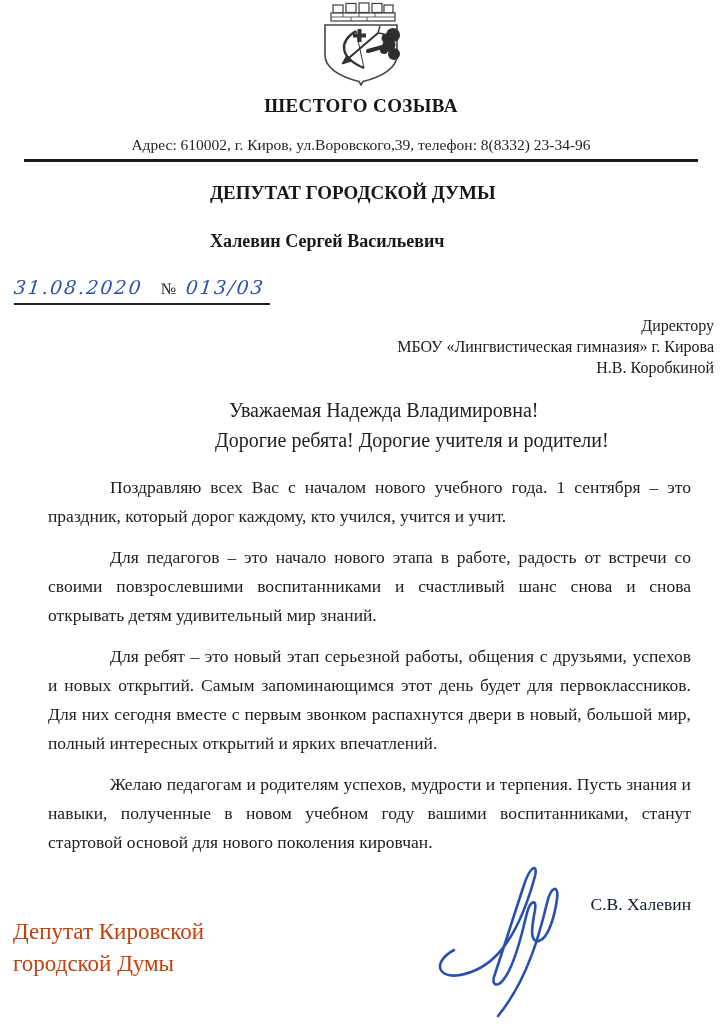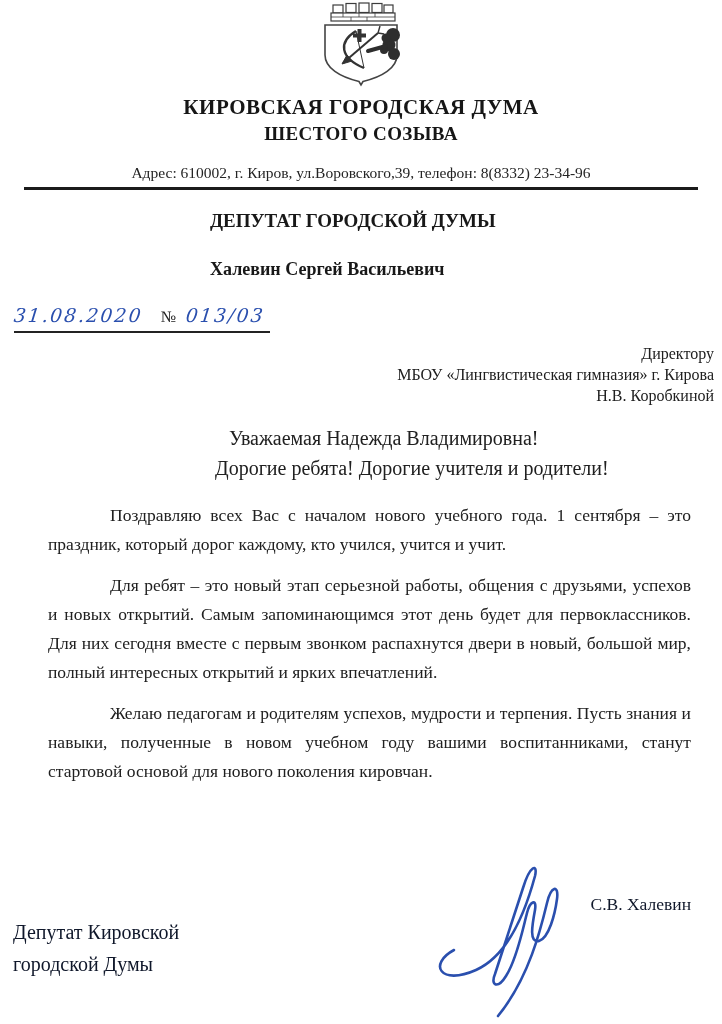--- a/index.html
+++ b/index.html
@@ -53,21 +53,21 @@
   .salutation .first{padding-left:14px;}
   
   .body{margin:18px 31px 0 48px;}
   .body p{
     font-size:17.5px;line-height:29px;margin:0 0 12px 0;
     text-align:justify;text-indent:62px;color:#202020;
   }
   
   .footer-left{
     position:absolute;left:13px;top:916px;
-    font-size:20px;line-height:32px;color:#0f172a;
+    font-size:23px;line-height:32px;color:#c2410c;
   }
   .footer-name{
     position:absolute;right:31px;top:894px;
     font-size:17.5px;color:#0f172a;
   }
   .signature{position:absolute;left:432px;top:858px;}
 </style>
 </head>
 <body>
 
@@ -110,21 +110,20 @@
 
       <g stroke="#333333" stroke-width="2">
         <line x1="60" y1="31" x2="25" y2="61"></line>
         <path d="M29,53 L24,62 L34,59 Z" fill="#333333" stroke-width="1"></path>
         <line x1="60" y1="31" x2="62" y2="24" stroke-width="1.4"></line>
         <line x1="60" y1="31" x2="66" y2="32" stroke-width="1.4"></line>
       </g>
     </svg>
   </div>
 
-  <div class="org-name">КИРОВСКАЯ ГОРОДСКАЯ ДУМА</div>
   <div class="convocation">ШЕСТОГО СОЗЫВА</div>
 
   <div class="address">Адрес: 610002, г. Киров, ул.Воровского,39, телефон: 8(8332) 23-34-96</div>
   <div class="rule"></div>
 
   <div class="deputy">
     <div class="deputy-title">ДЕПУТАТ ГОРОДСКОЙ ДУМЫ</div>
     <div class="deputy-name">Халевин Сергей Васильевич</div>
   </div>
 
@@ -138,20 +137,21 @@
     <div>Н.В. Коробкиной</div>
   </div>
 
   <div class="salutation">
     <div class="first">Уважаемая Надежда Владимировна!</div>
     <div>Дорогие ребята! Дорогие учителя и родители!</div>
   </div>
 
   <div class="body">
     <p>Поздравляю всех Вас с началом нового учебного года. 1 сентября – это праздник, который дорог каждому, кто учился, учится и учит.</p>
+    <p>Для педагогов – это начало нового этапа в работе, радость от встречи со своими повзрослевшими воспитанниками и счастливый шанс снова и снова открывать детям удивительный мир знаний.</p>
     <p>Для ребят – это новый этап серьезной работы, общения с друзьями, успехов и новых открытий. Самым запоминающимся этот день будет для первоклассников. Для них сегодня вместе с первым звонком распахнутся двери в новый, большой мир, полный интересных открытий и ярких впечатлений.</p>
     <p>Желаю педагогам и родителям успехов, мудрости и терпения. Пусть знания и навыки, полученные в новом учебном году вашими воспитанниками, станут стартовой основой для нового поколения кировчан.</p>
   </div>
 
   <div class="footer-left">
     <div>Депутат Кировской</div>
     <div>городской Думы</div>
   </div>
 
   <div class="signature">

